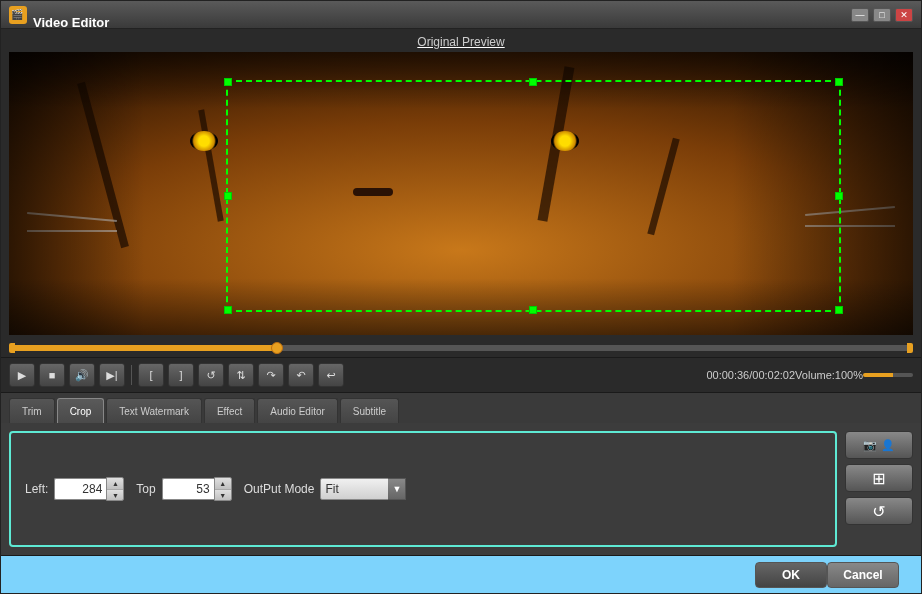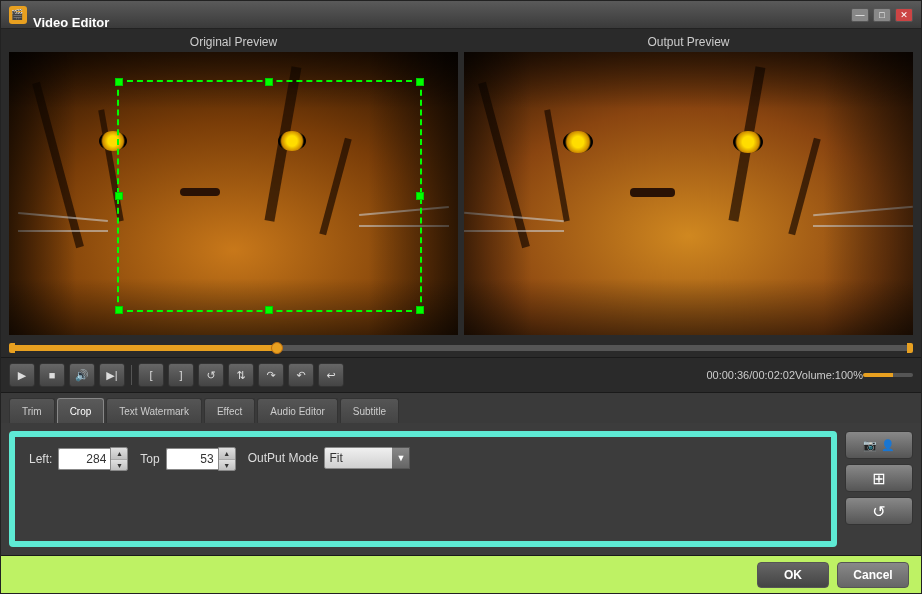--- a/index.html
+++ b/index.html
@@ -74,20 +74,21 @@
     }
     .title-btn.close { background: #cc4444; }
 
     .preview-area {
       display: flex;
       height: 310px;
       flex-shrink: 0;
       background: #2a2a2a;
       padding: 4px 8px;
       gap: 6px;
+      text-decoration: underline;
     }
 
     .preview-panel {
       flex: 1;
       display: flex;
       flex-direction: column;
     }
 
     .preview-label {
       text-align: center;
@@ -252,25 +253,25 @@
     .content-area {
       flex: 1;
       background: #3c3c3c;
       padding: 8px;
       display: flex;
       gap: 8px;
     }
 
     .crop-controls {
       flex: 1;
-      border: 6px solid #5eead4;
+      border: 2px solid #5eead4;
       border-radius: 4px;
       padding: 10px 14px;
       display: flex;
-      align-items: flex-start;
+      align-items: center;
       gap: 12px;
       background: #3c3c3c;
     }
 
     .crop-field {
       display: flex;
       align-items: center;
       gap: 6px;
     }
 
@@ -388,27 +389,26 @@
       display: flex;
       align-items: center;
       justify-content: center;
       gap: 4px;
       color: #fff;
       font-size: 11px;
     }
 
     .bottom-bar {
       height: 38px;
-      background: #bef264;
+      background: #7dd3fc;
       border-top: 1px solid #1a1a1a;
       display: flex;
       align-items: center;
       justify-content: flex-end;
-      padding: 0 12px;
-      gap: 8px;
+      padding: 0 22px;
       flex-shrink: 0;
     }
 
     .dialog-btn {
       width: 72px;
       height: 26px;
       border-radius: 4px;
       border: 1px solid #555;
       cursor: pointer;
       font-size: 12px;
@@ -500,40 +500,20 @@
           <div class="crop-handle tr"></div>
           <div class="crop-handle ml"></div>
           <div class="crop-handle mr"></div>
           <div class="crop-handle bl"></div>
           <div class="crop-handle bm"></div>
           <div class="crop-handle br"></div>
         </div>
       </div>
     </div>
 
-    <div class="preview-panel">
-      <div class="preview-label">Output Preview</div>
-      <div class="preview-video">
-        <div class="tiger-canvas-right">
-          <div class="stripe" style="width: 8px; height: 60%; top: 10%; left: 8%; transform: rotate(-15deg); opacity: 0.7;"></div>
-          <div class="stripe" style="width: 6px; height: 40%; top: 20%; left: 20%; transform: rotate(-10deg); opacity: 0.7;"></div>
-          <div class="stripe" style="width: 10px; height: 55%; top: 5%; left: 62%; transform: rotate(10deg); opacity: 0.7;"></div>
-          <div class="stripe" style="width: 7px; height: 35%; top: 30%; left: 75%; transform: rotate(15deg); opacity: 0.7;"></div>
-          <div class="eye" style="width: 30px; height: 22px; top: 28%; left: 22%;"></div>
-          <div class="eye" style="width: 30px; height: 22px; top: 28%; left: 60%;"></div>
-          <div style="position: absolute; width: 45px; height: 9px; background: #2a1205; top: 48%; left: 37%; border-radius: 4px;"></div>
-          <div style="position: absolute; width: 100px; height: 2px; background: #ccc; top: 58%; left: 0; opacity: 0.6; transform: rotate(5deg);"></div>
-          <div style="position: absolute; width: 100px; height: 2px; background: #ccc; top: 63%; left: 0; opacity: 0.6;"></div>
-          <div style="position: absolute; width: 100px; height: 2px; background: #ccc; top: 56%; right: 0; opacity: 0.6; transform: rotate(-5deg);"></div>
-          <div style="position: absolute; width: 100px; height: 2px; background: #ccc; top: 61%; right: 0; opacity: 0.6;"></div>
-          <div style="position: absolute; inset: 0; background: linear-gradient(to right, rgba(0,0,0,0.5) 0%, transparent 15%, transparent 80%, rgba(0,0,0,0.5) 100%);"></div>
-          <div style="position: absolute; inset: 0; background: linear-gradient(to bottom, rgba(0,0,0,0.5) 0%, transparent 20%, transparent 80%, rgba(0,0,0,0.5) 100%);"></div>
-        </div>
-      </div>
-    </div>
   </div>
 
   <div class="timeline-area">
     <div class="timeline-bar">
       <div class="timeline-ends timeline-end-left"></div>
       <div class="timeline-thumb"></div>
       <div class="timeline-ends timeline-end-right"></div>
     </div>
   </div>
 

